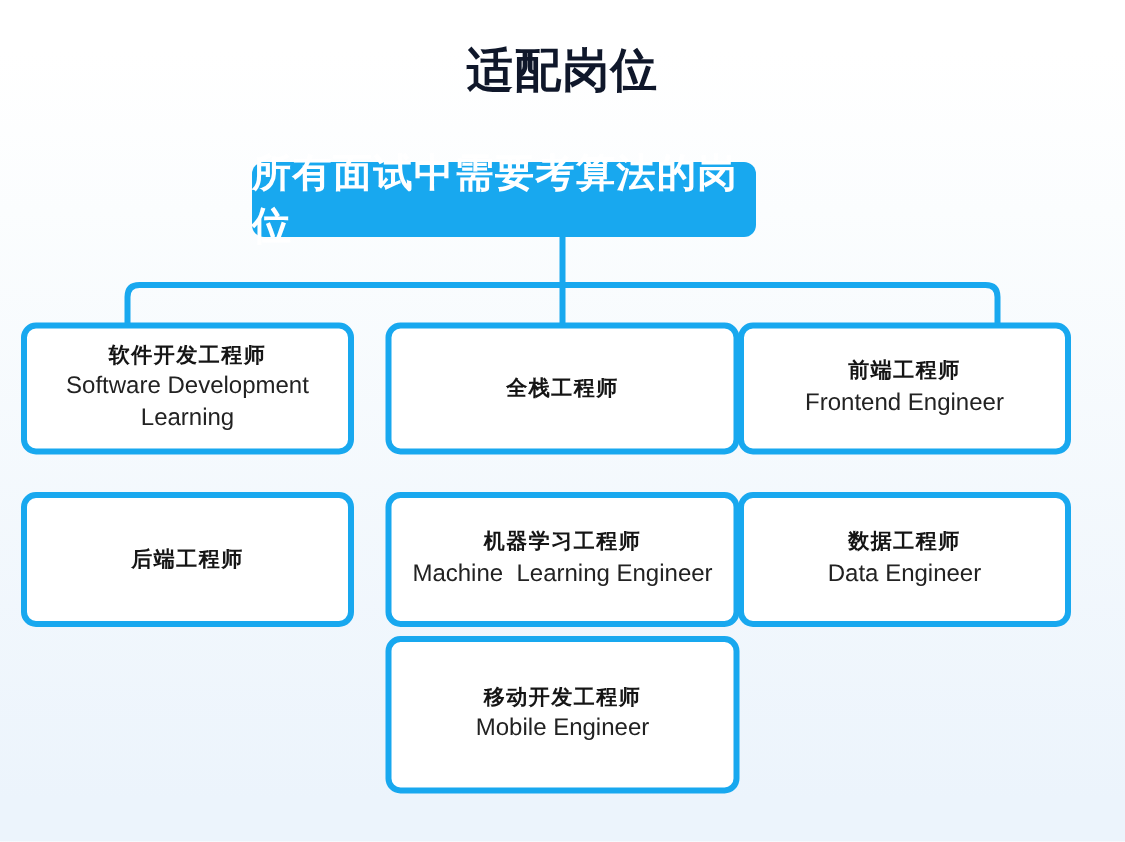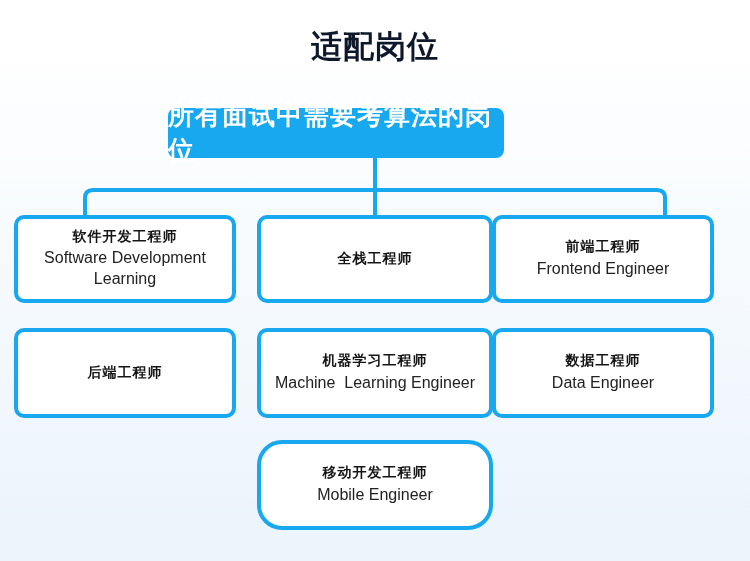--- a/index.html
+++ b/index.html
@@ -51,21 +51,21 @@
     line-height: 1.3; margin-top: 3px;
     white-space: pre-wrap;
   }
 
   
   .c1 { left: 14px;  width: 222px; }
   .c2 { left: 257px; width: 236px; }
   .c3 { left: 492px; width: 222px; text-align: right; }
   .r1 { top: 215px; height: 88px; }
   .r2 { top: 328px; height: 90px; }
-  .r3 { top: 440px; height: 90px; border-radius: 25px; }
+  .r3 { top: 424px; height: 105px; }
 </style>
 </head>
 <body>
 
 <div class="stage">
 
   <div class="page-title">适配岗位</div>
 
   <div class="root-node">
     <span>所有面试中需要考算法的岗位</span>

